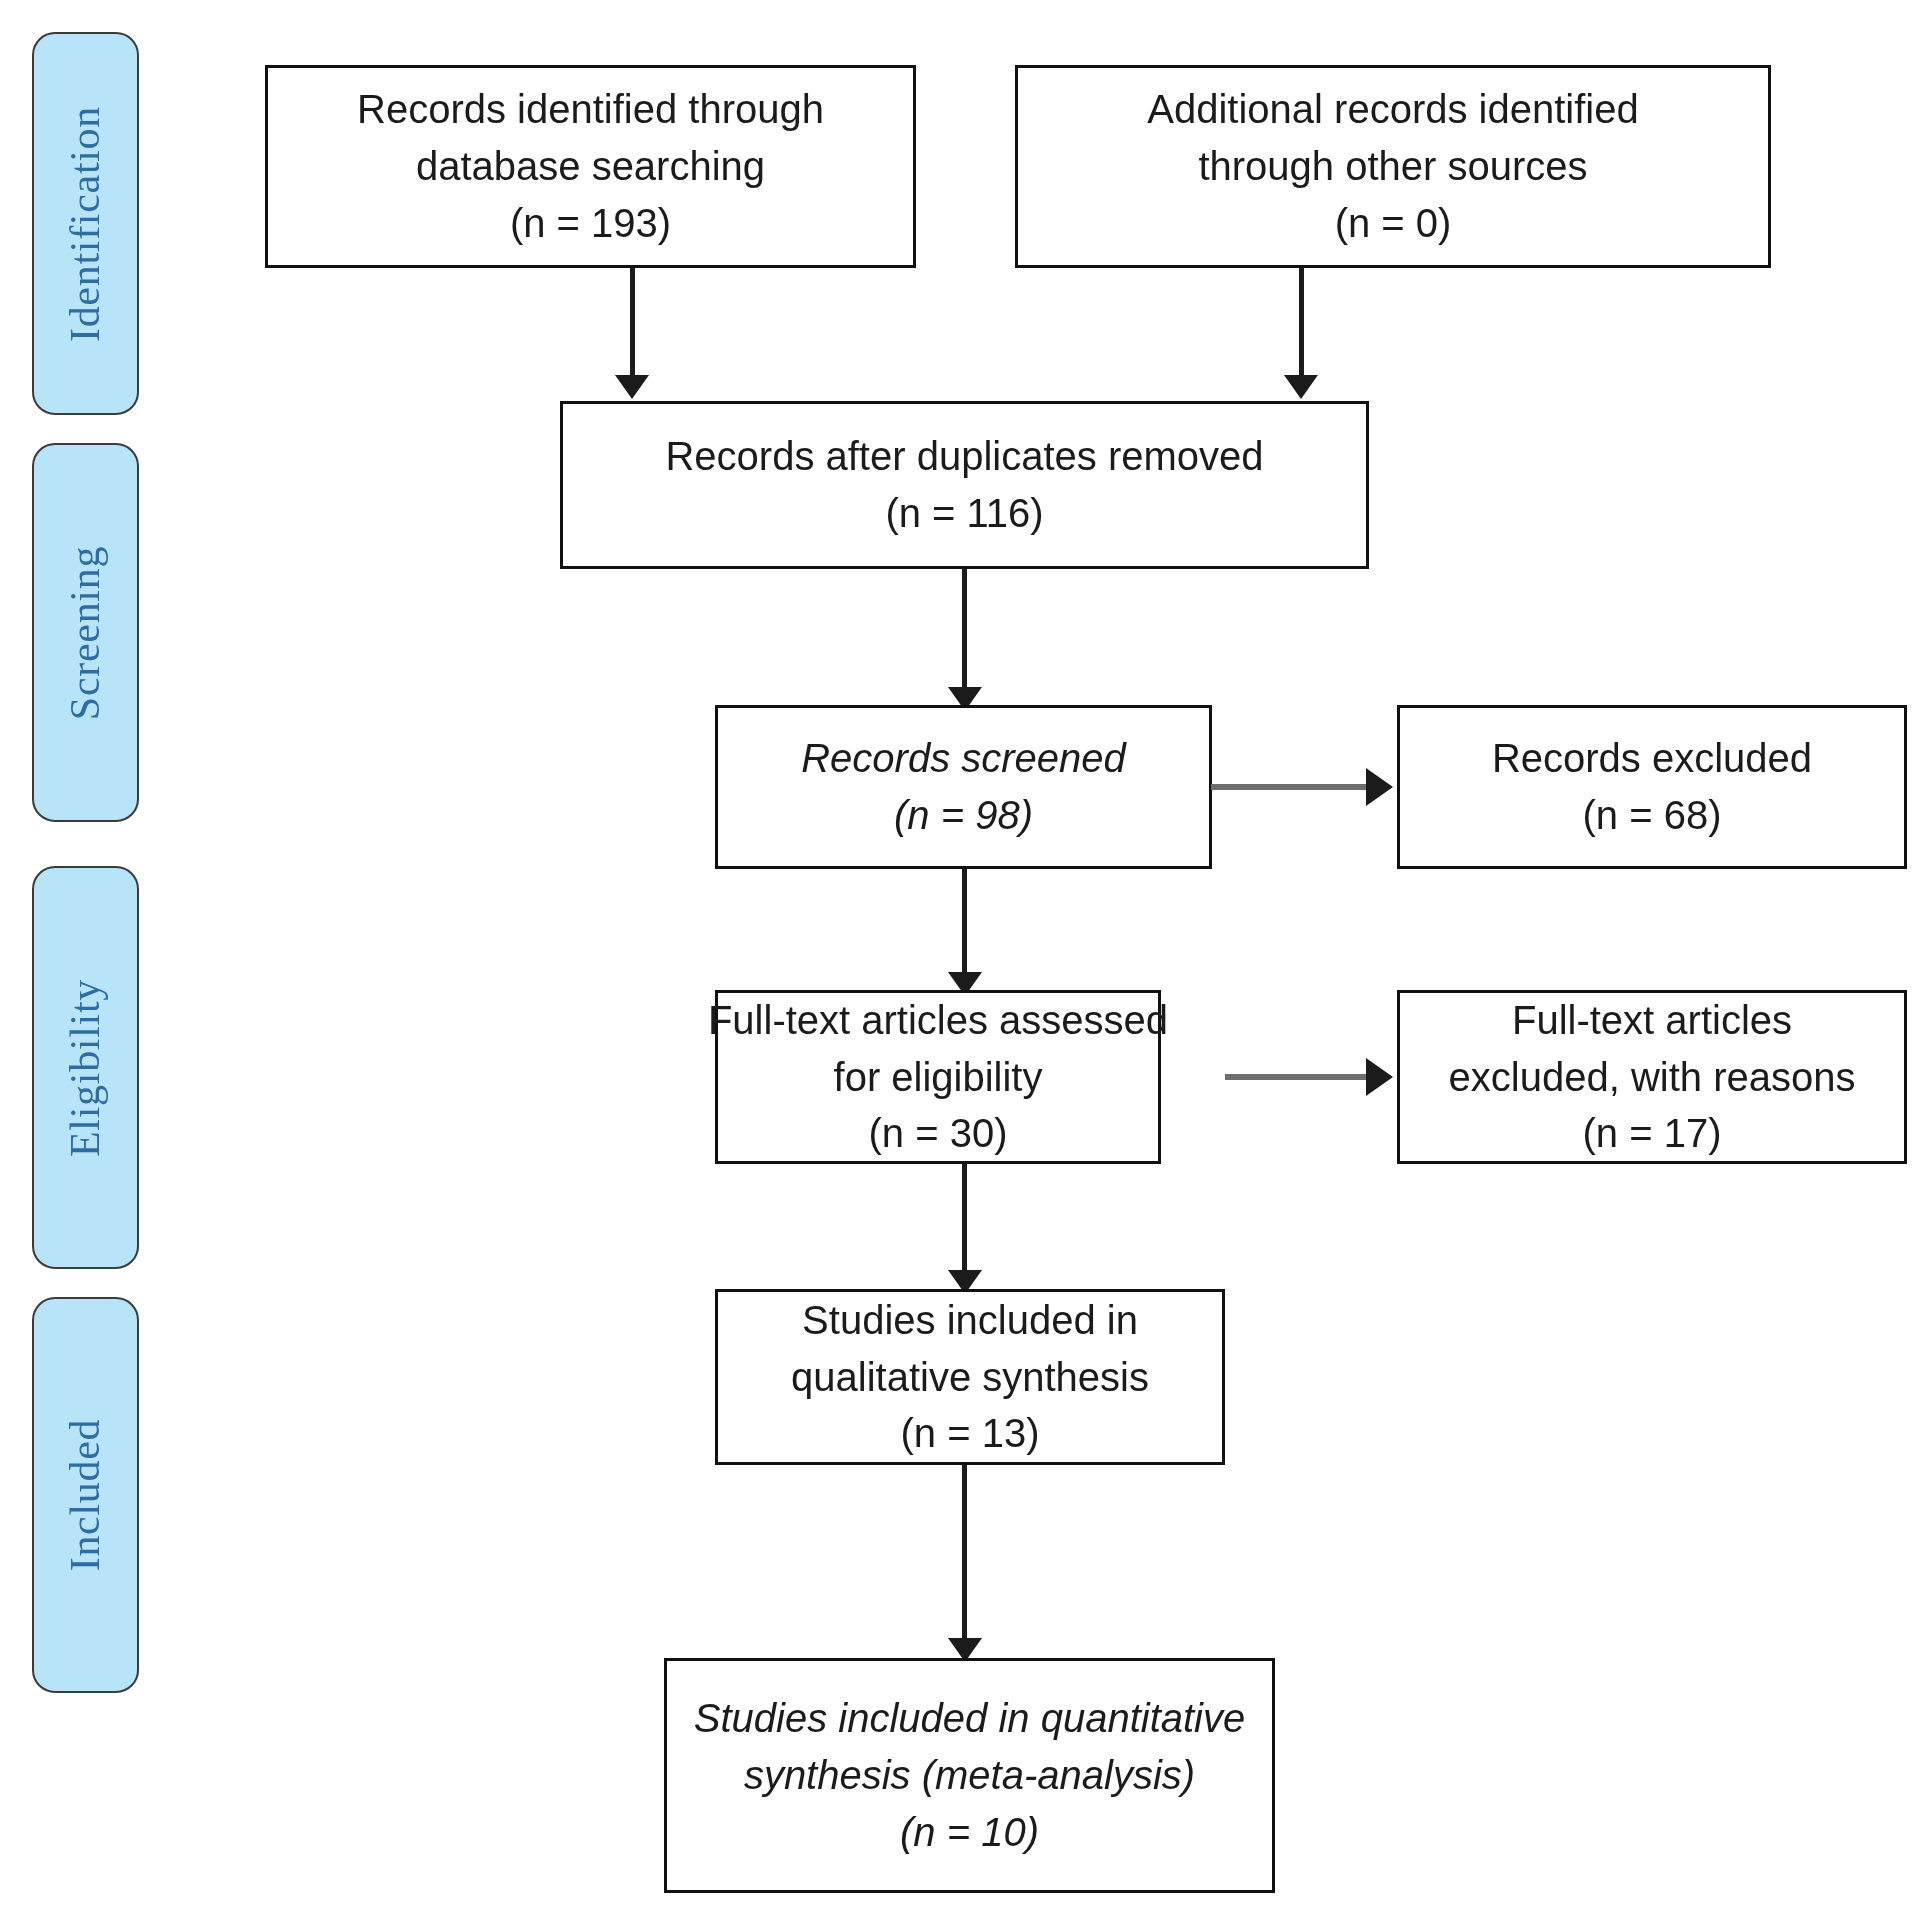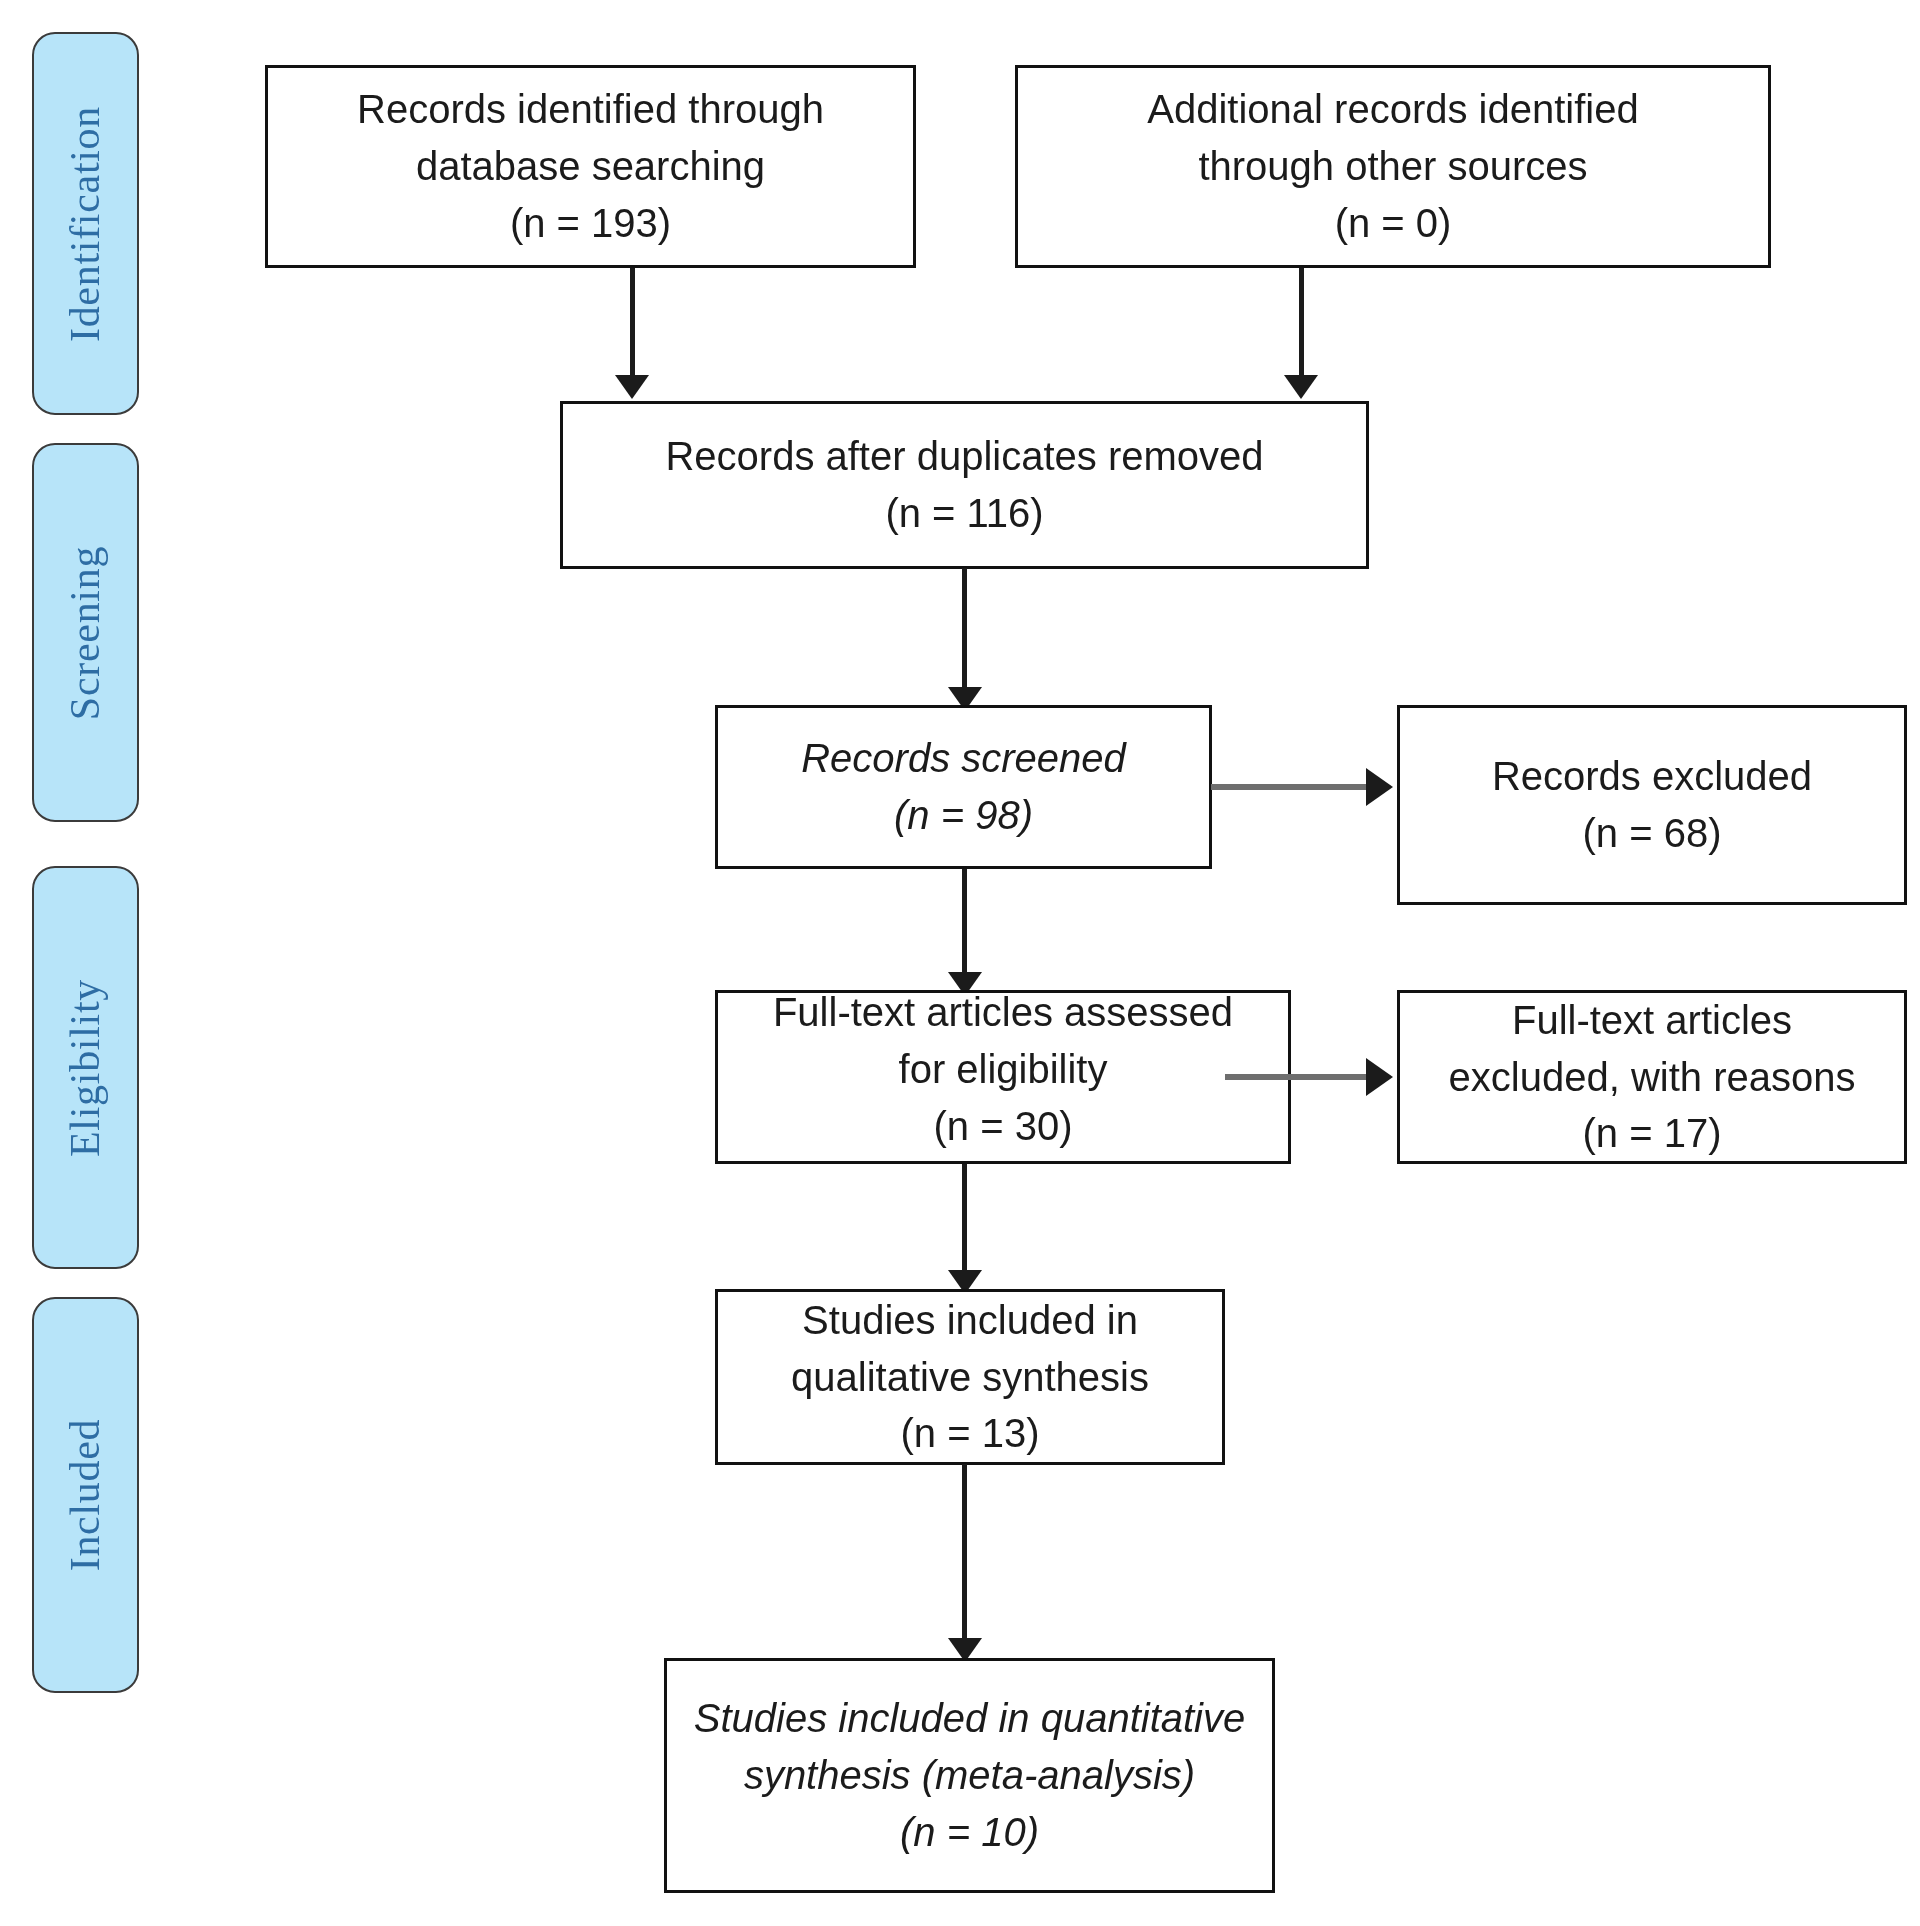--- a/index.html
+++ b/index.html
@@ -131,29 +131,29 @@
   <div class="v-arrowhead" style="left:948px; top:687px;"></div>
 
   <div class="flow-box" style="left:715px; top:705px; width:497px; height:164px;font-style:italic;">
     <div class="line">Records screened</div>
     <div class="line">(n = 98)</div>
   </div>
 
   <div class="h-connector" style="left:1211px; top:784px; width:156px;"></div>
   <div class="h-arrowhead" style="left:1366px; top:768px;"></div>
 
-  <div class="flow-box" style="left:1397px; top:705px; width:510px; height:200px;">
+  <div class="flow-box" style="left:1397px; top:705px; width:510px; height:164px;">
     <div class="line">Records excluded</div>
     <div class="line">(n = 68)</div>
   </div>
 
   <div class="v-connector" style="left:962px; top:869px; height:104px;"></div>
   <div class="v-arrowhead" style="left:948px; top:972px;"></div>
 
-  <div class="flow-box" style="left:715px; top:990px; width:576px; height:174px;justify-content:flex-end;">
+  <div class="flow-box" style="left:715px; top:990px; width:446px; height:174px;">
     <div class="line">Full-text articles assessed</div>
     <div class="line">for eligibility</div>
     <div class="line">(n = 30)</div>
   </div>
 
   <div class="h-connector" style="left:1225px; top:1074px; width:142px;"></div>
   <div class="h-arrowhead" style="left:1366px; top:1058px;"></div>
 
   <div class="flow-box" style="left:1397px; top:990px; width:510px; height:174px;">
     <div class="line">Full-text articles</div>

